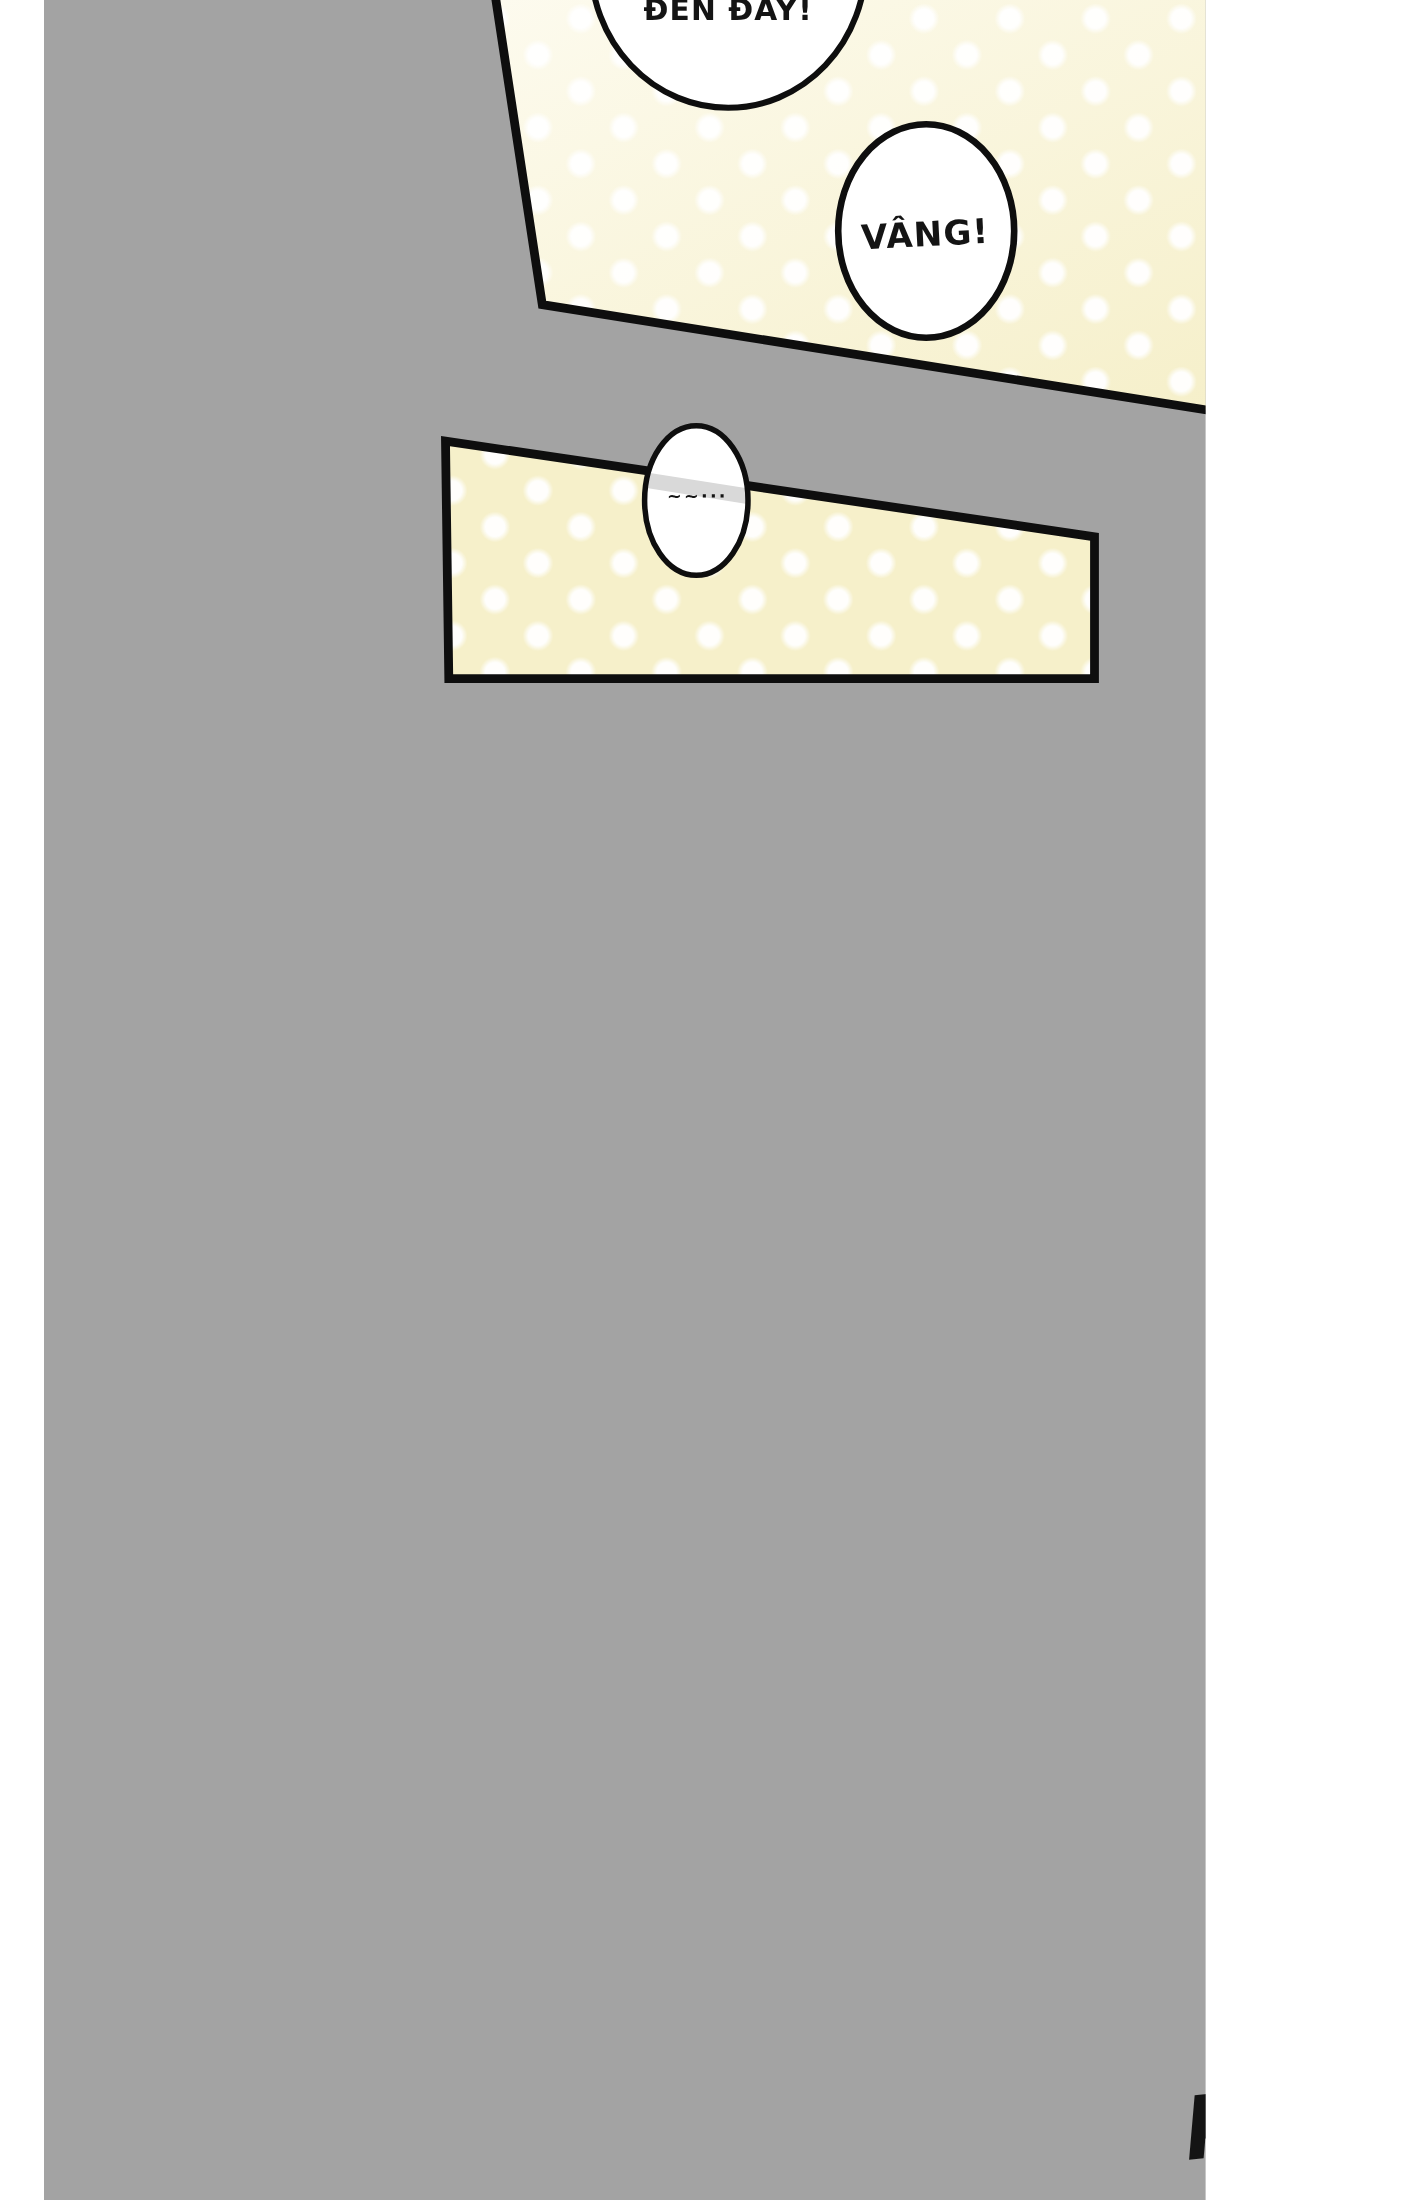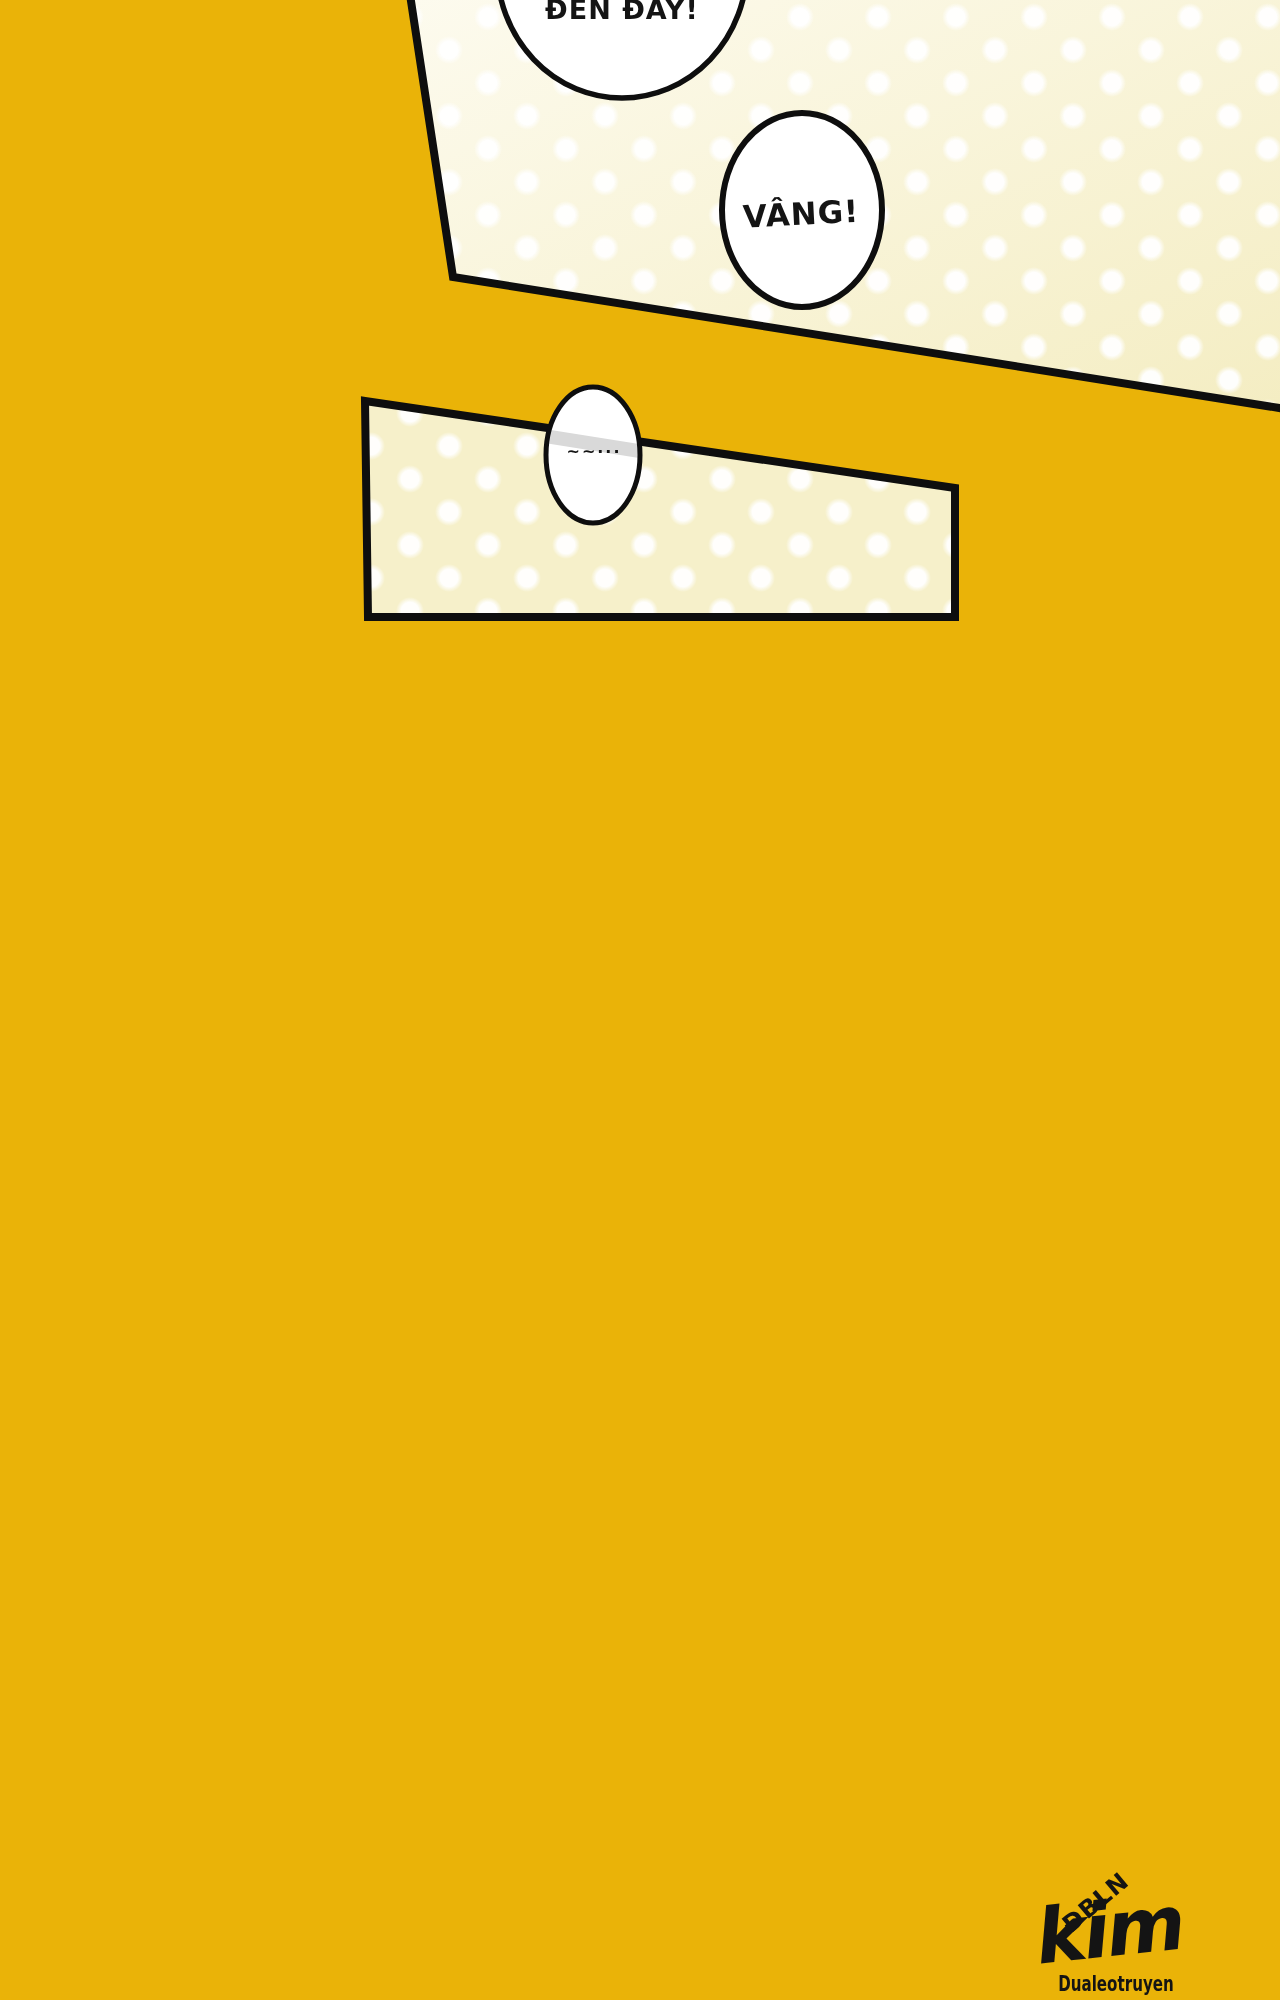--- a/index.html
+++ b/index.html
@@ -1,22 +1,23 @@
 <!DOCTYPE html>
 <html style="--line: #0e0e0e; --text: #141414; --bubble-fill: #ffffff; --panel1-grad-start: #fdfbef; --panel1-grad-end: #f4edc2; --panel2-fill: #f6f0ca; --dot: #ffffff; --border-gray-through-bubble: #d9d9d9;"><head>
 <meta charset="utf-8">
 <style>
   html,body{margin:0;padding:0;}
   .page{
     position:relative;
-    width:1280px;
+    width:1056px;
     height:2000px;
-    background:#eab308;
+    background:#a3a3a3;
     overflow:hidden;
     font-family:"DejaVu Sans",sans-serif;
+    margin-left:40px;
   }
   .art{position:absolute;left:0;top:0;}
   .g1a{stop-color:var(--panel1-grad-start);}
   .g1b{stop-color:var(--panel1-grad-end);}
   .dota{stop-color:var(--dot);stop-opacity:.95;}
   .dotb{stop-color:var(--dot);stop-opacity:0;}
   .panel-stroke{stroke:var(--line);stroke-width:8;fill:none;stroke-linejoin:miter;}
   .bubble{fill:var(--bubble-fill);stroke:var(--line);}
   .bubble-fill-only{fill:var(--bubble-fill);}
   .bubble-stroke-only{fill:none;stroke:var(--line);}

